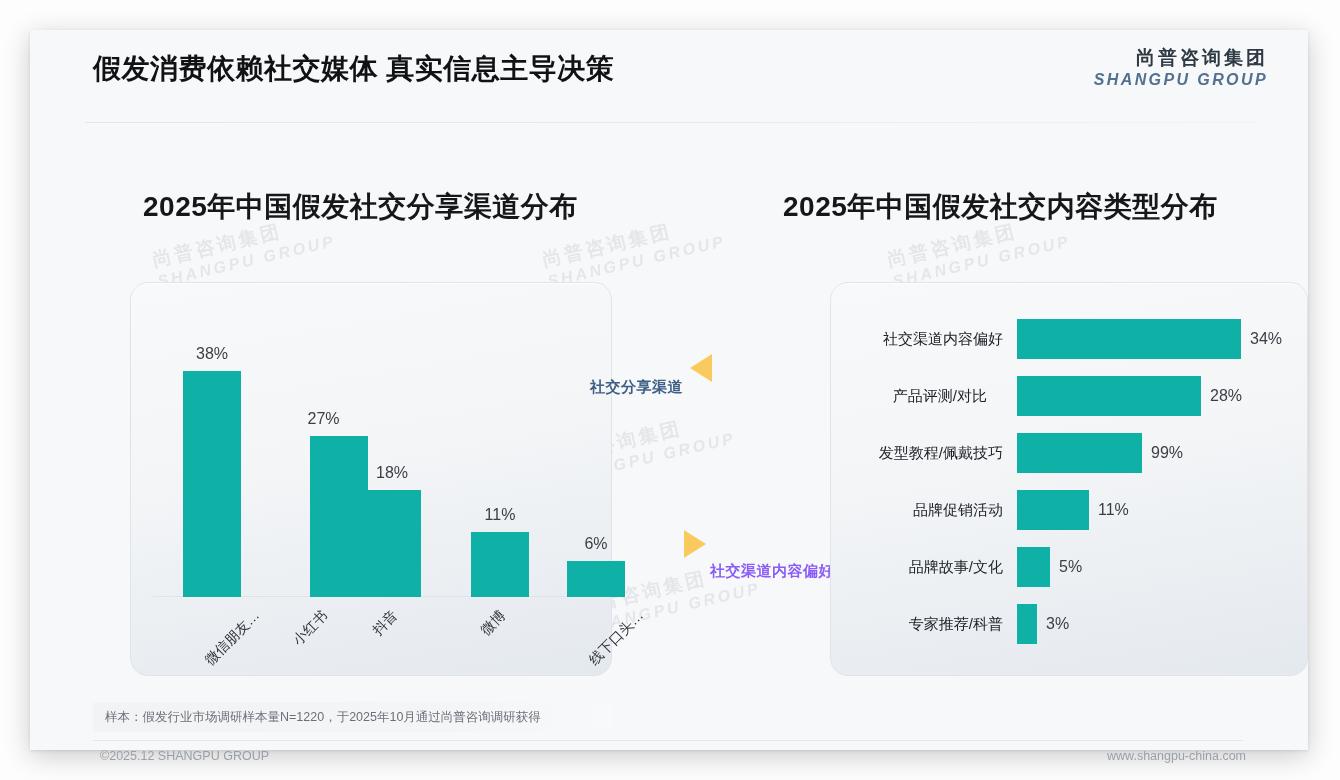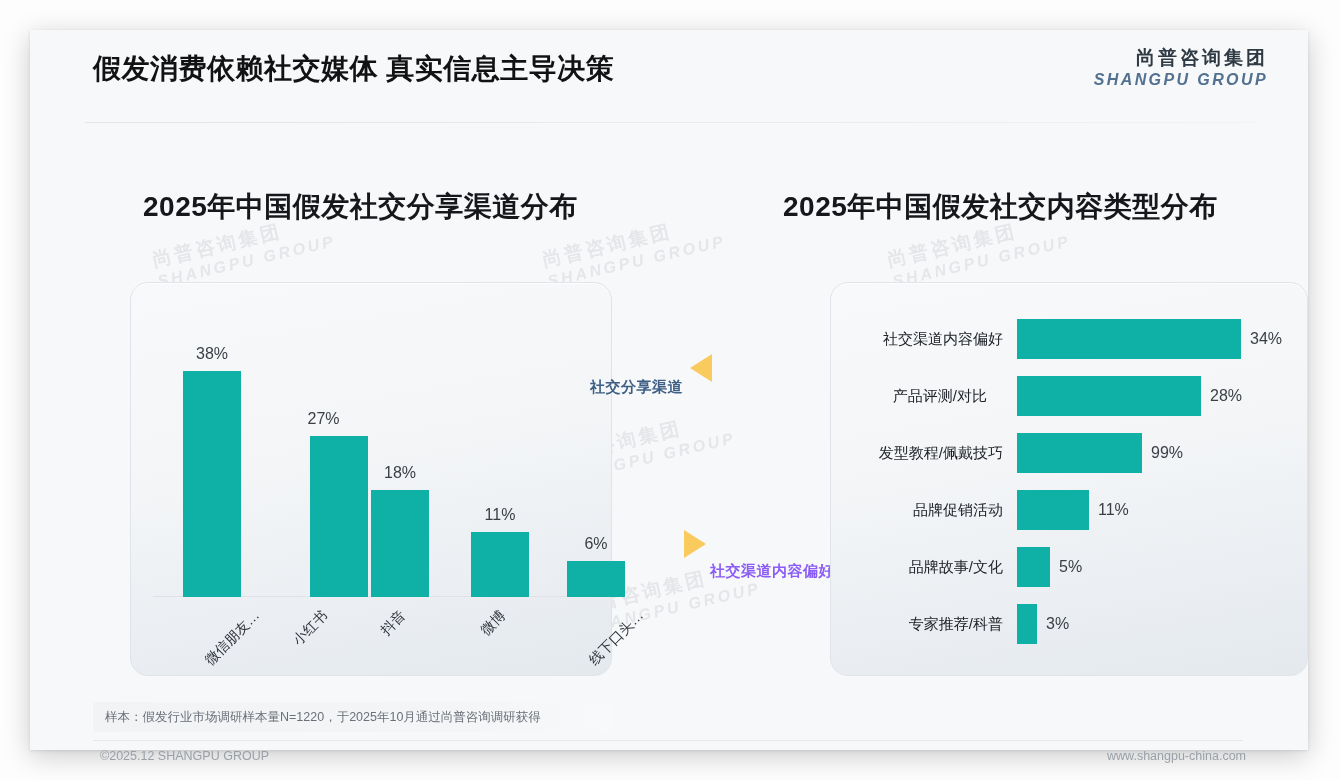--- a/index.html
+++ b/index.html
@@ -212,21 +212,21 @@
                 <div class="vbar-label">微信朋友…</div>
               </div>
             </div>
             <div class="vbar-group" style="left: 138px; padding-left: 31px;">
               <div class="vbar-value" style="bottom: 169px;">27%</div>
               <div class="vbar" style="height: 161px; background: rgb(15, 176, 166);"></div>
               <div class="vbar-label-wrap">
                 <div class="vbar-label">小红书</div>
               </div>
             </div>
-            <div class="vbar-group" style="left: 230px;">
+            <div class="vbar-group" style="left: 222px;">
               <div class="vbar-value" style="bottom: 115px;">18%</div>
               <div class="vbar" style="height: 107px; background: rgb(15, 176, 166);"></div>
               <div class="vbar-label-wrap">
                 <div class="vbar-label">抖音</div>
               </div>
             </div>
             <div class="vbar-group" style="left: 330px;">
               <div class="vbar-value" style="bottom: 73px;">11%</div>
               <div class="vbar" style="height: 65px; background: rgb(15, 176, 166);"></div>
               <div class="vbar-label-wrap">

